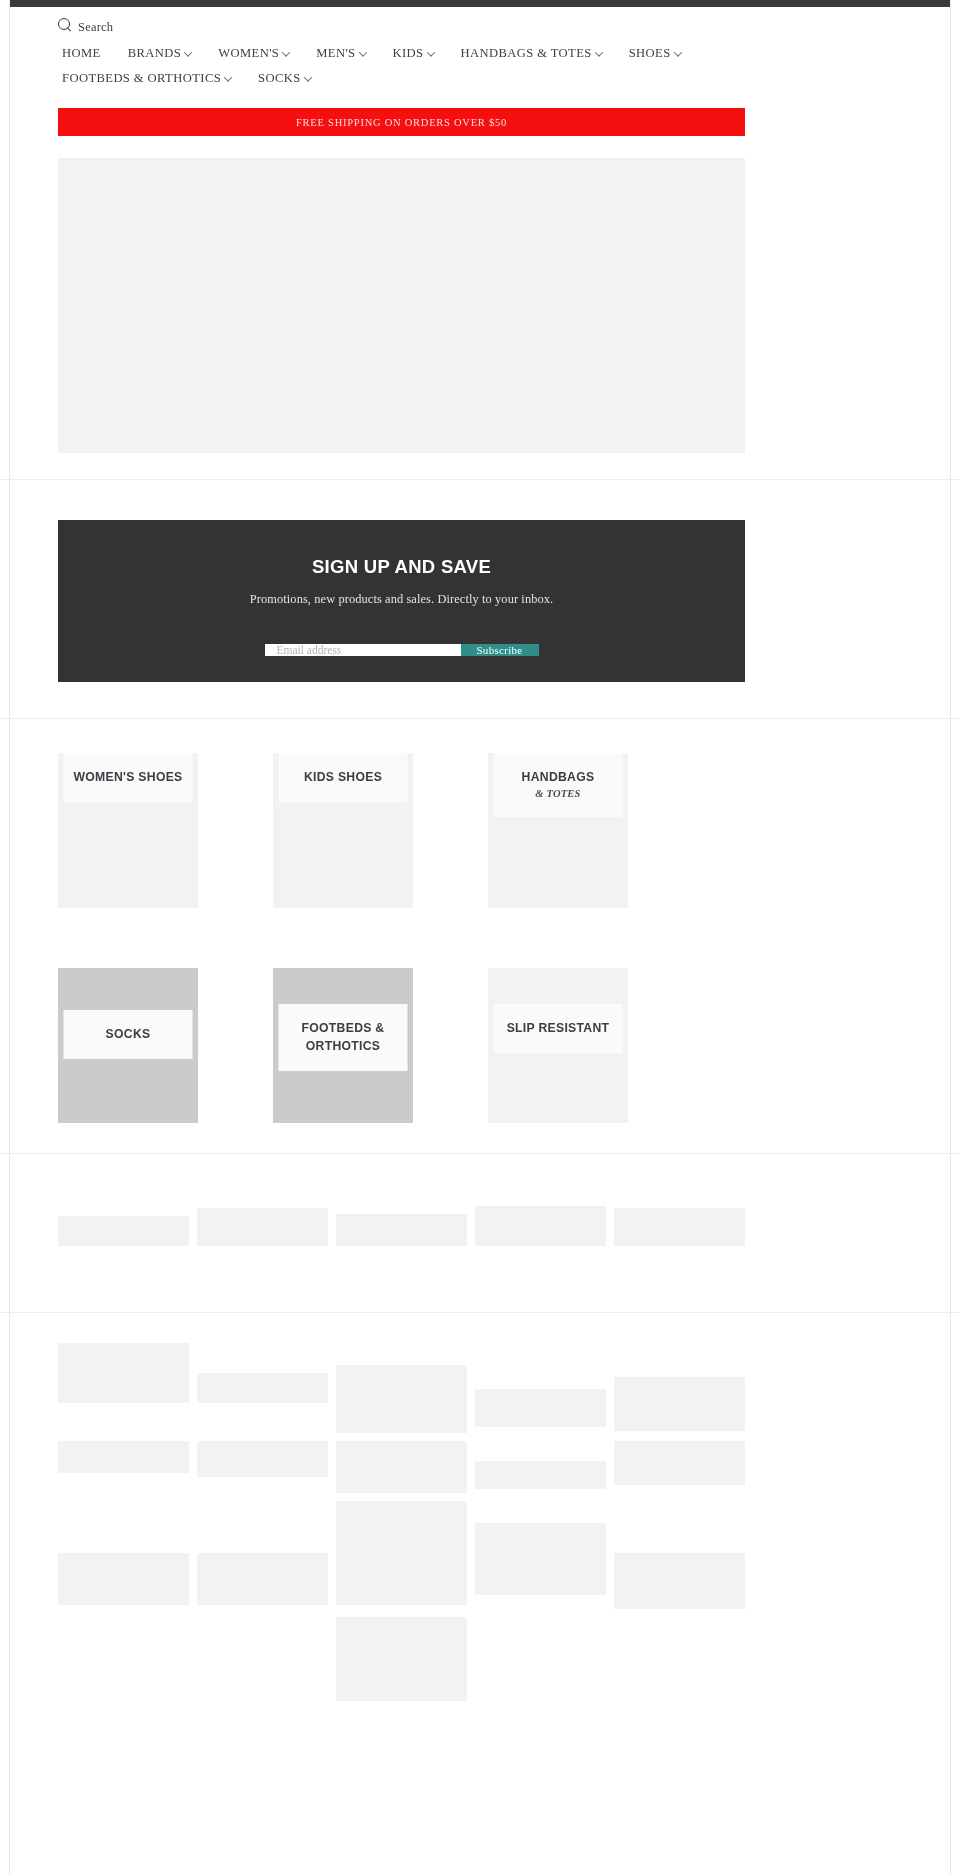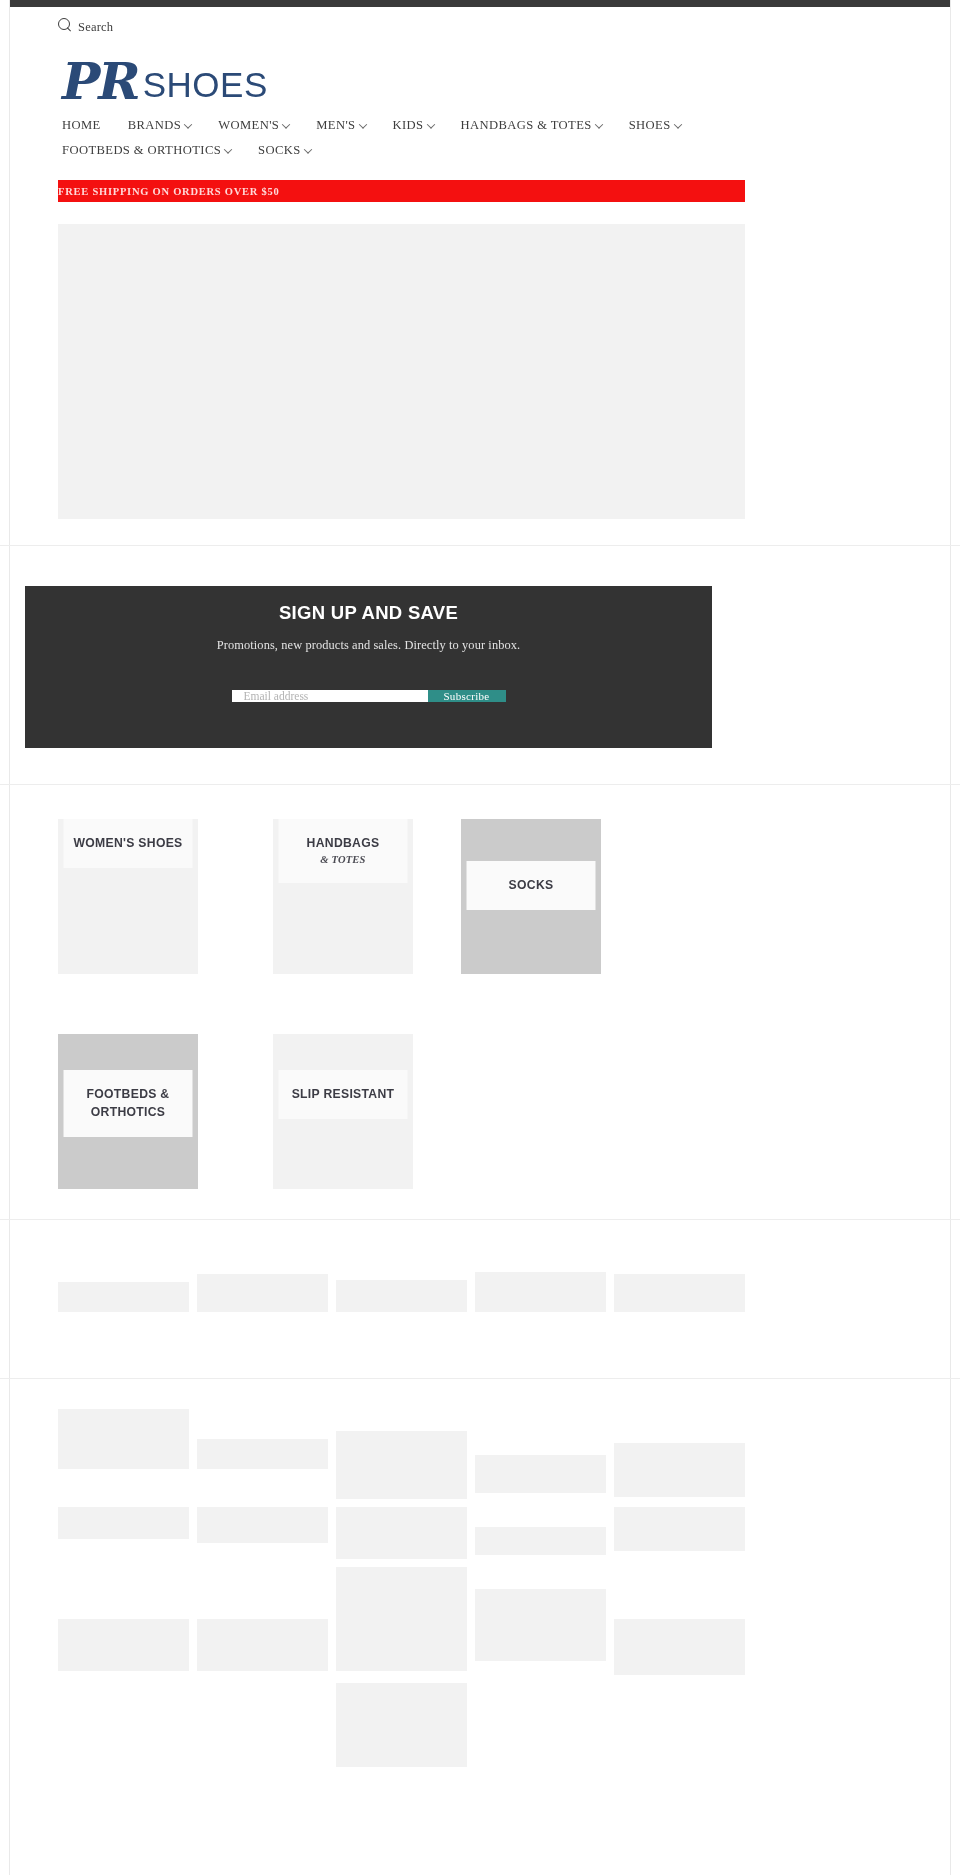--- a/index.html
+++ b/index.html
@@ -187,26 +187,25 @@
     width: 6px; height: 6px;
     border-right: 1.2px solid #6a6a6a;
     border-bottom: 1.2px solid #6a6a6a;
     transform: rotate(45deg) translate(-1px,-1px);
   }
 
   
   .promo {
     margin: 22px 0 0 58px;
     width: 687px;
-    height: 22px;
+    height: 28px;
     background: #f41010;
     display: flex;
     align-items: center;
-    justify-content: flex-start;
-    font-weight: bold;
+    justify-content: center;
   }
   .promo-text {
     font-family: "Liberation Serif", serif;
     font-size: 10.5px;
     letter-spacing: .75px;
     color: #ffd9d9;
   }
 
   
   .hero {
@@ -220,29 +219,29 @@
     margin-top: 26px;
     border-top: 1px solid #ededed;
     width: 960px;
   }
 
   
   .newsletter-outer {
     padding: 40px 0 0 0;
   }
   .newsletter {
-    margin-left: 25px;
+    margin-left: 58px;
     width: 687px;
     height: 162px;
     background: #333333;
     display: flex;
     flex-direction: column;
     align-items: center;
     justify-content: flex-start;
-    padding-top: 16px;
+    padding-top: 36px;
   }
   .newsletter h2 {
     font-family: "Liberation Sans", sans-serif;
     font-size: 18.5px;
     font-weight: 700;
     color: #ffffff;
     letter-spacing: .3px;
   }
   .newsletter p {
     margin-top: 14px;
@@ -364,26 +363,20 @@
 
 <div class="page">
 
   <div class="utility">
     <div class="search-row">
       <span class="icon-search"></span>
       <span class="search-label">Search</span>
     </div>
   </div>
 
-  <div class="logo-wrap">
-    <span class="logo">
-      <span class="pr">PR</span>
-      <span class="shoes">SHOES</span>
-    </span>
-  </div>
 
   <nav class="main-nav">
     <ul class="nav-list">
       <li class="nav-item">
         <span>HOME</span>
       </li>
       <li class="nav-item">
         <span>BRANDS</span>
         <i class="caret"></i>
       </li>
@@ -436,20 +429,23 @@
       </form>
     </div>
   </div>
 
   <div class="section-divider" style="margin-top:36px;"></div>
 
   <div class="categories">
     <div class="cat-tile">
       <div class="label">WOMEN'S SHOES</div>
     </div>
+    <div class="cat-tile">
+      <div class="label">KIDS SHOES</div>
+    </div>
     <div class="cat-tile" style="margin-right:0;">
       <div class="label">
         <span>HANDBAGS</span>
         <span class="sub">&amp; TOTES</span>
       </div>
     </div>
 
     <div class="cat-tile dark offset-low">
       <div class="label">SOCKS</div>
     </div>

